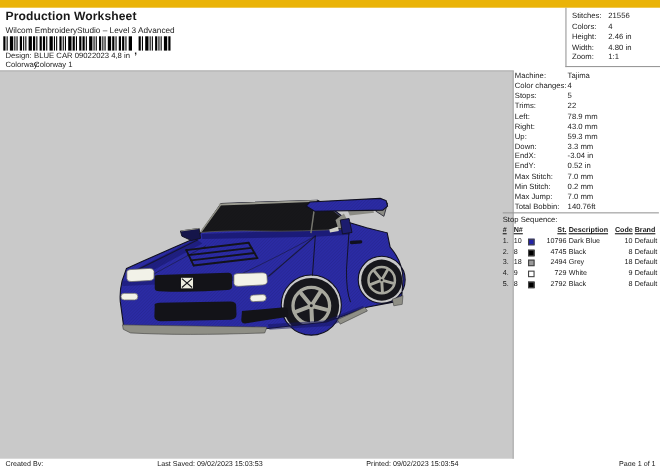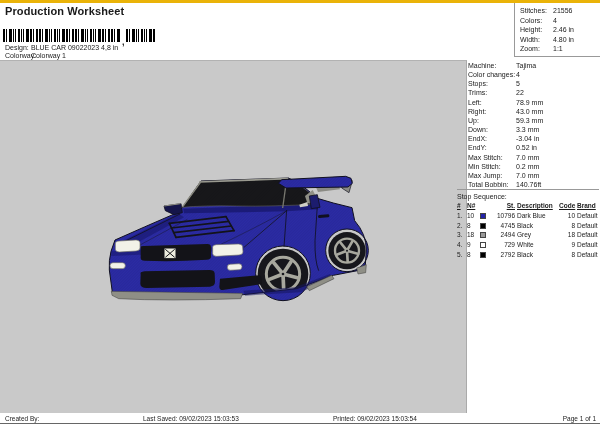--- a/index.html
+++ b/index.html
@@ -1,18 +1,18 @@
 <!DOCTYPE html>
 <html><head>
 <meta charset="utf-8">
 <style>
   * { margin:0; padding:0; box-sizing:border-box; }
   html,body { width:600px; height:424px; overflow:hidden; background:#ffffff;
     font-family:"Liberation Sans", sans-serif; color:#1a1a1a; }
-  .page { position:relative; width:600px; height:424px; background:#fff; border-top:3px solid #eab308; }
+  .page { position:relative; width:600px; height:424px; background:#fff; border-top:7px solid #eab308; }
 
   
   .title { position:absolute; left:5px; top:2px; font-size:11px; font-weight:bold; letter-spacing:0.1px; }
   .subtitle { position:absolute; left:5px; top:16px; font-size:7.5px; color:#222; }
   .barcode { position:absolute; left:3px; top:26px; height:13px; white-space:nowrap; }
   .barcode .bars span { display:inline-block; height:13px; background:#000; vertical-align:top; }
   .barcode .bars { display:inline-block; height:13px; }
   .bc-comma { display:inline-block; font-size:9px; font-weight:bold; vertical-align:bottom; margin:0 1px; }
   .hrow { position:absolute; left:5px; font-size:7px; line-height:8px; }
   .hrow .hl { display:inline-block; width:26px; }
@@ -51,20 +51,21 @@
   .f-saved { left:143px; }
   .f-printed { left:333px; }
   .f-page { right:4px; }
 </style>
 </head>
 <body>
 
 <div class="page">
 
   <div class="title">Production Worksheet</div>
+  <div class="subtitle">Wilcom EmbroideryStudio – Level 3 Advanced</div>
 
   <div class="barcode">
     <span class="bars"><span style="width:2px;margin-right:1px"></span><span style="width:1px;margin-right:2px"></span><span style="width:3px;margin-right:1px"></span><span style="width:1px;margin-right:1px"></span><span style="width:1px;margin-right:2px"></span><span style="width:2px;margin-right:1px"></span><span style="width:1px;margin-right:1px"></span><span style="width:1px;margin-right:2px"></span><span style="width:3px;margin-right:1px"></span><span style="width:2px;margin-right:1px"></span><span style="width:1px;margin-right:2px"></span><span style="width:2px;margin-right:1px"></span><span style="width:2px;margin-right:1px"></span><span style="width:1px;margin-right:2px"></span><span style="width:3px;margin-right:1px"></span><span style="width:1px;margin-right:1px"></span><span style="width:1px;margin-right:2px"></span><span style="width:2px;margin-right:1px"></span><span style="width:1px;margin-right:1px"></span><span style="width:1px;margin-right:2px"></span><span style="width:3px;margin-right:1px"></span><span style="width:2px;margin-right:1px"></span><span style="width:1px;margin-right:2px"></span><span style="width:2px;margin-right:1px"></span><span style="width:2px;margin-right:1px"></span><span style="width:1px;margin-right:2px"></span><span style="width:3px;margin-right:1px"></span><span style="width:1px;margin-right:1px"></span><span style="width:1px;margin-right:2px"></span><span style="width:2px;margin-right:1px"></span><span style="width:1px;margin-right:1px"></span><span style="width:1px;margin-right:2px"></span><span style="width:3px;margin-right:1px"></span><span style="width:2px;margin-right:1px"></span><span style="width:1px;margin-right:2px"></span><span style="width:2px;margin-right:1px"></span><span style="width:2px;margin-right:1px"></span><span style="width:1px;margin-right:2px"></span><span style="width:3px;margin-right:1px"></span></span><span class="bc-comma">,</span><span class="bars"><span style="width:2px;margin-right:1px"></span><span style="width:1px;margin-right:2px"></span><span style="width:3px;margin-right:1px"></span><span style="width:1px;margin-right:1px"></span><span style="width:1px;margin-right:2px"></span><span style="width:2px;margin-right:1px"></span><span style="width:1px;margin-right:1px"></span><span style="width:1px;margin-right:2px"></span><span style="width:3px;margin-right:1px"></span><span style="width:2px;margin-right:1px"></span></span>
   </div>
 
   <div class="hrow" style="top:41px">
     <span class="hl">Design:</span><span>BLUE CAR 09022023 4,8 in</span>
   </div>
   <div class="hrow" style="top:49px">
     <span class="hl">Colorway:</span><span>Colorway 1</span>

